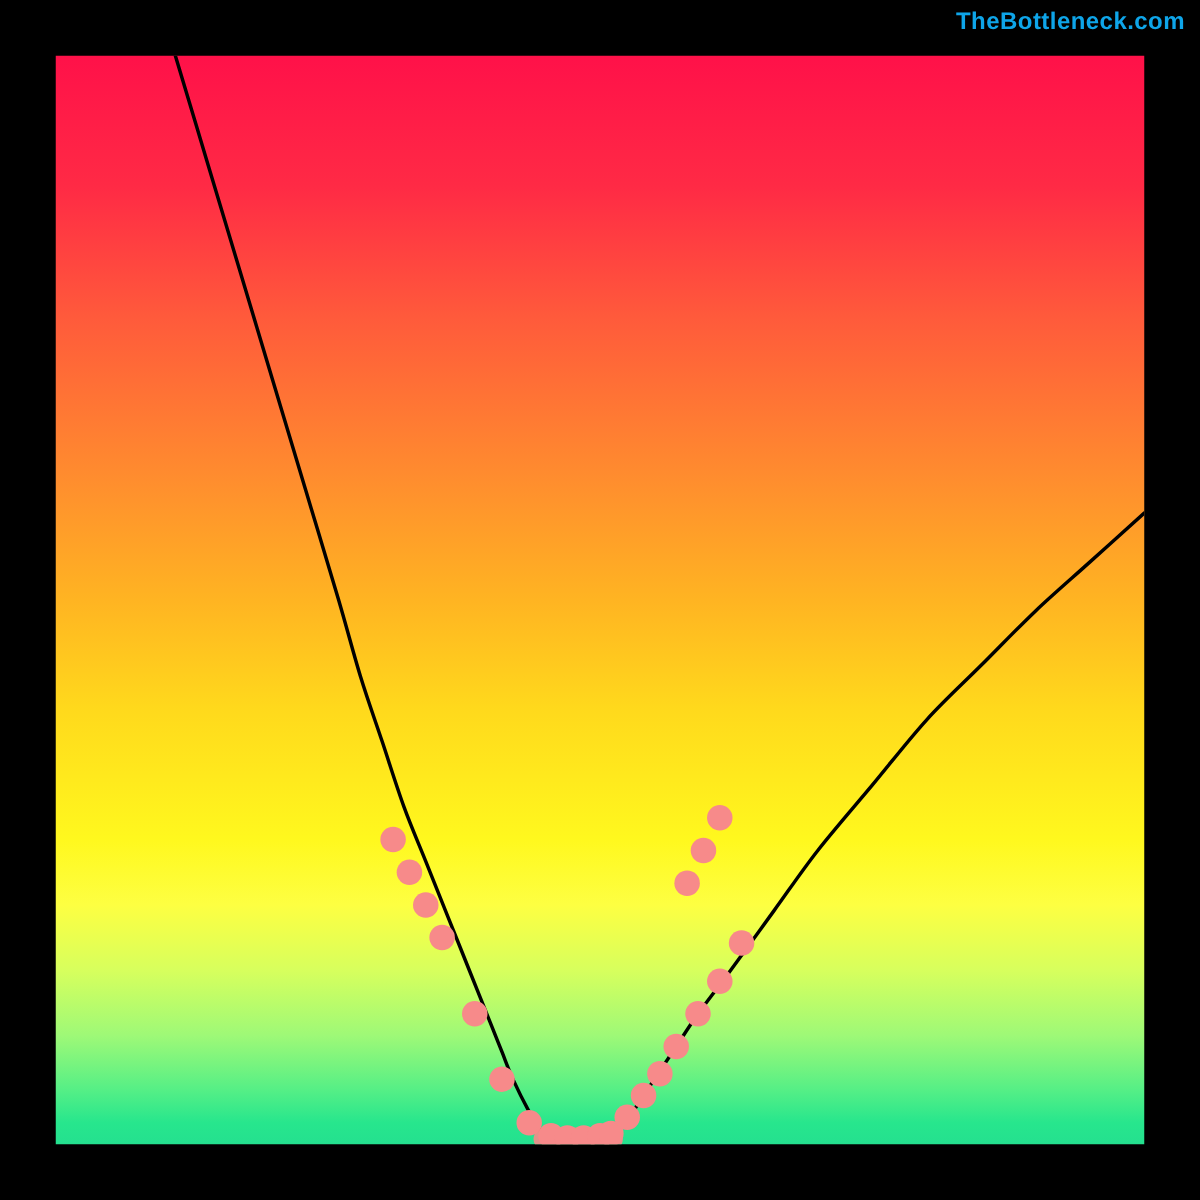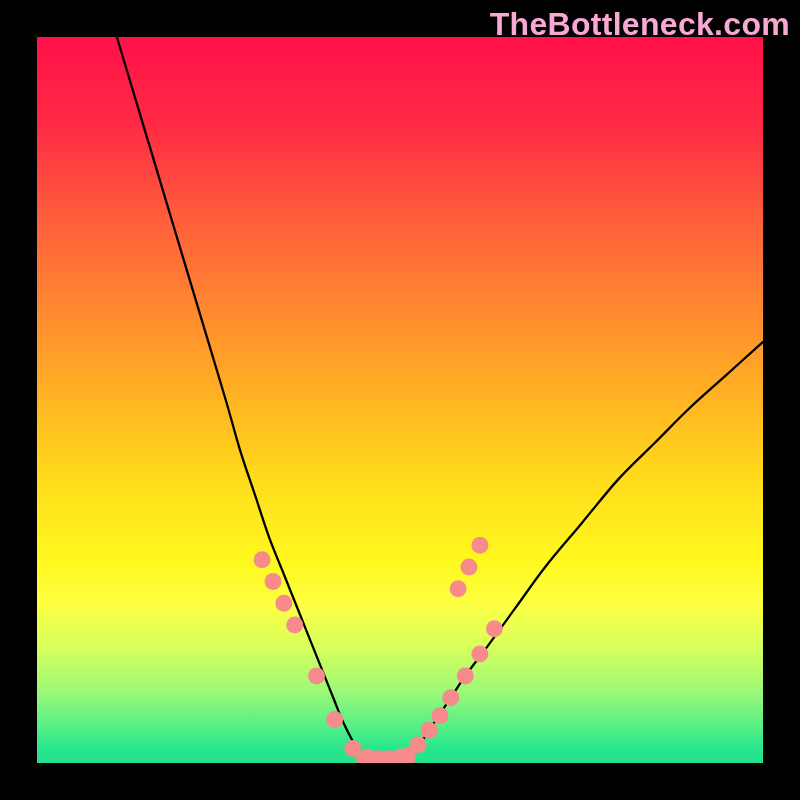--- a/index.html
+++ b/index.html
@@ -8,23 +8,23 @@
     position: relative;
     width: 800px;
     height: 800px;
     background: #000;
   }
   .watermark {
     position: absolute;
     top: 6px;
     right: 10px;
     font-family: Arial, Helvetica, sans-serif;
-    font-size: 32px;
+    font-size: 16px;
     font-weight: 600;
-    color: #f9a8d4;
+    color: #0ea5e9;
     letter-spacing: 0.3px;
     z-index: 5;
   }
   .plot {
     position: absolute;
     left: 37px;
     top: 37px;
     width: 726px;
     height: 726px;
     overflow: hidden;

